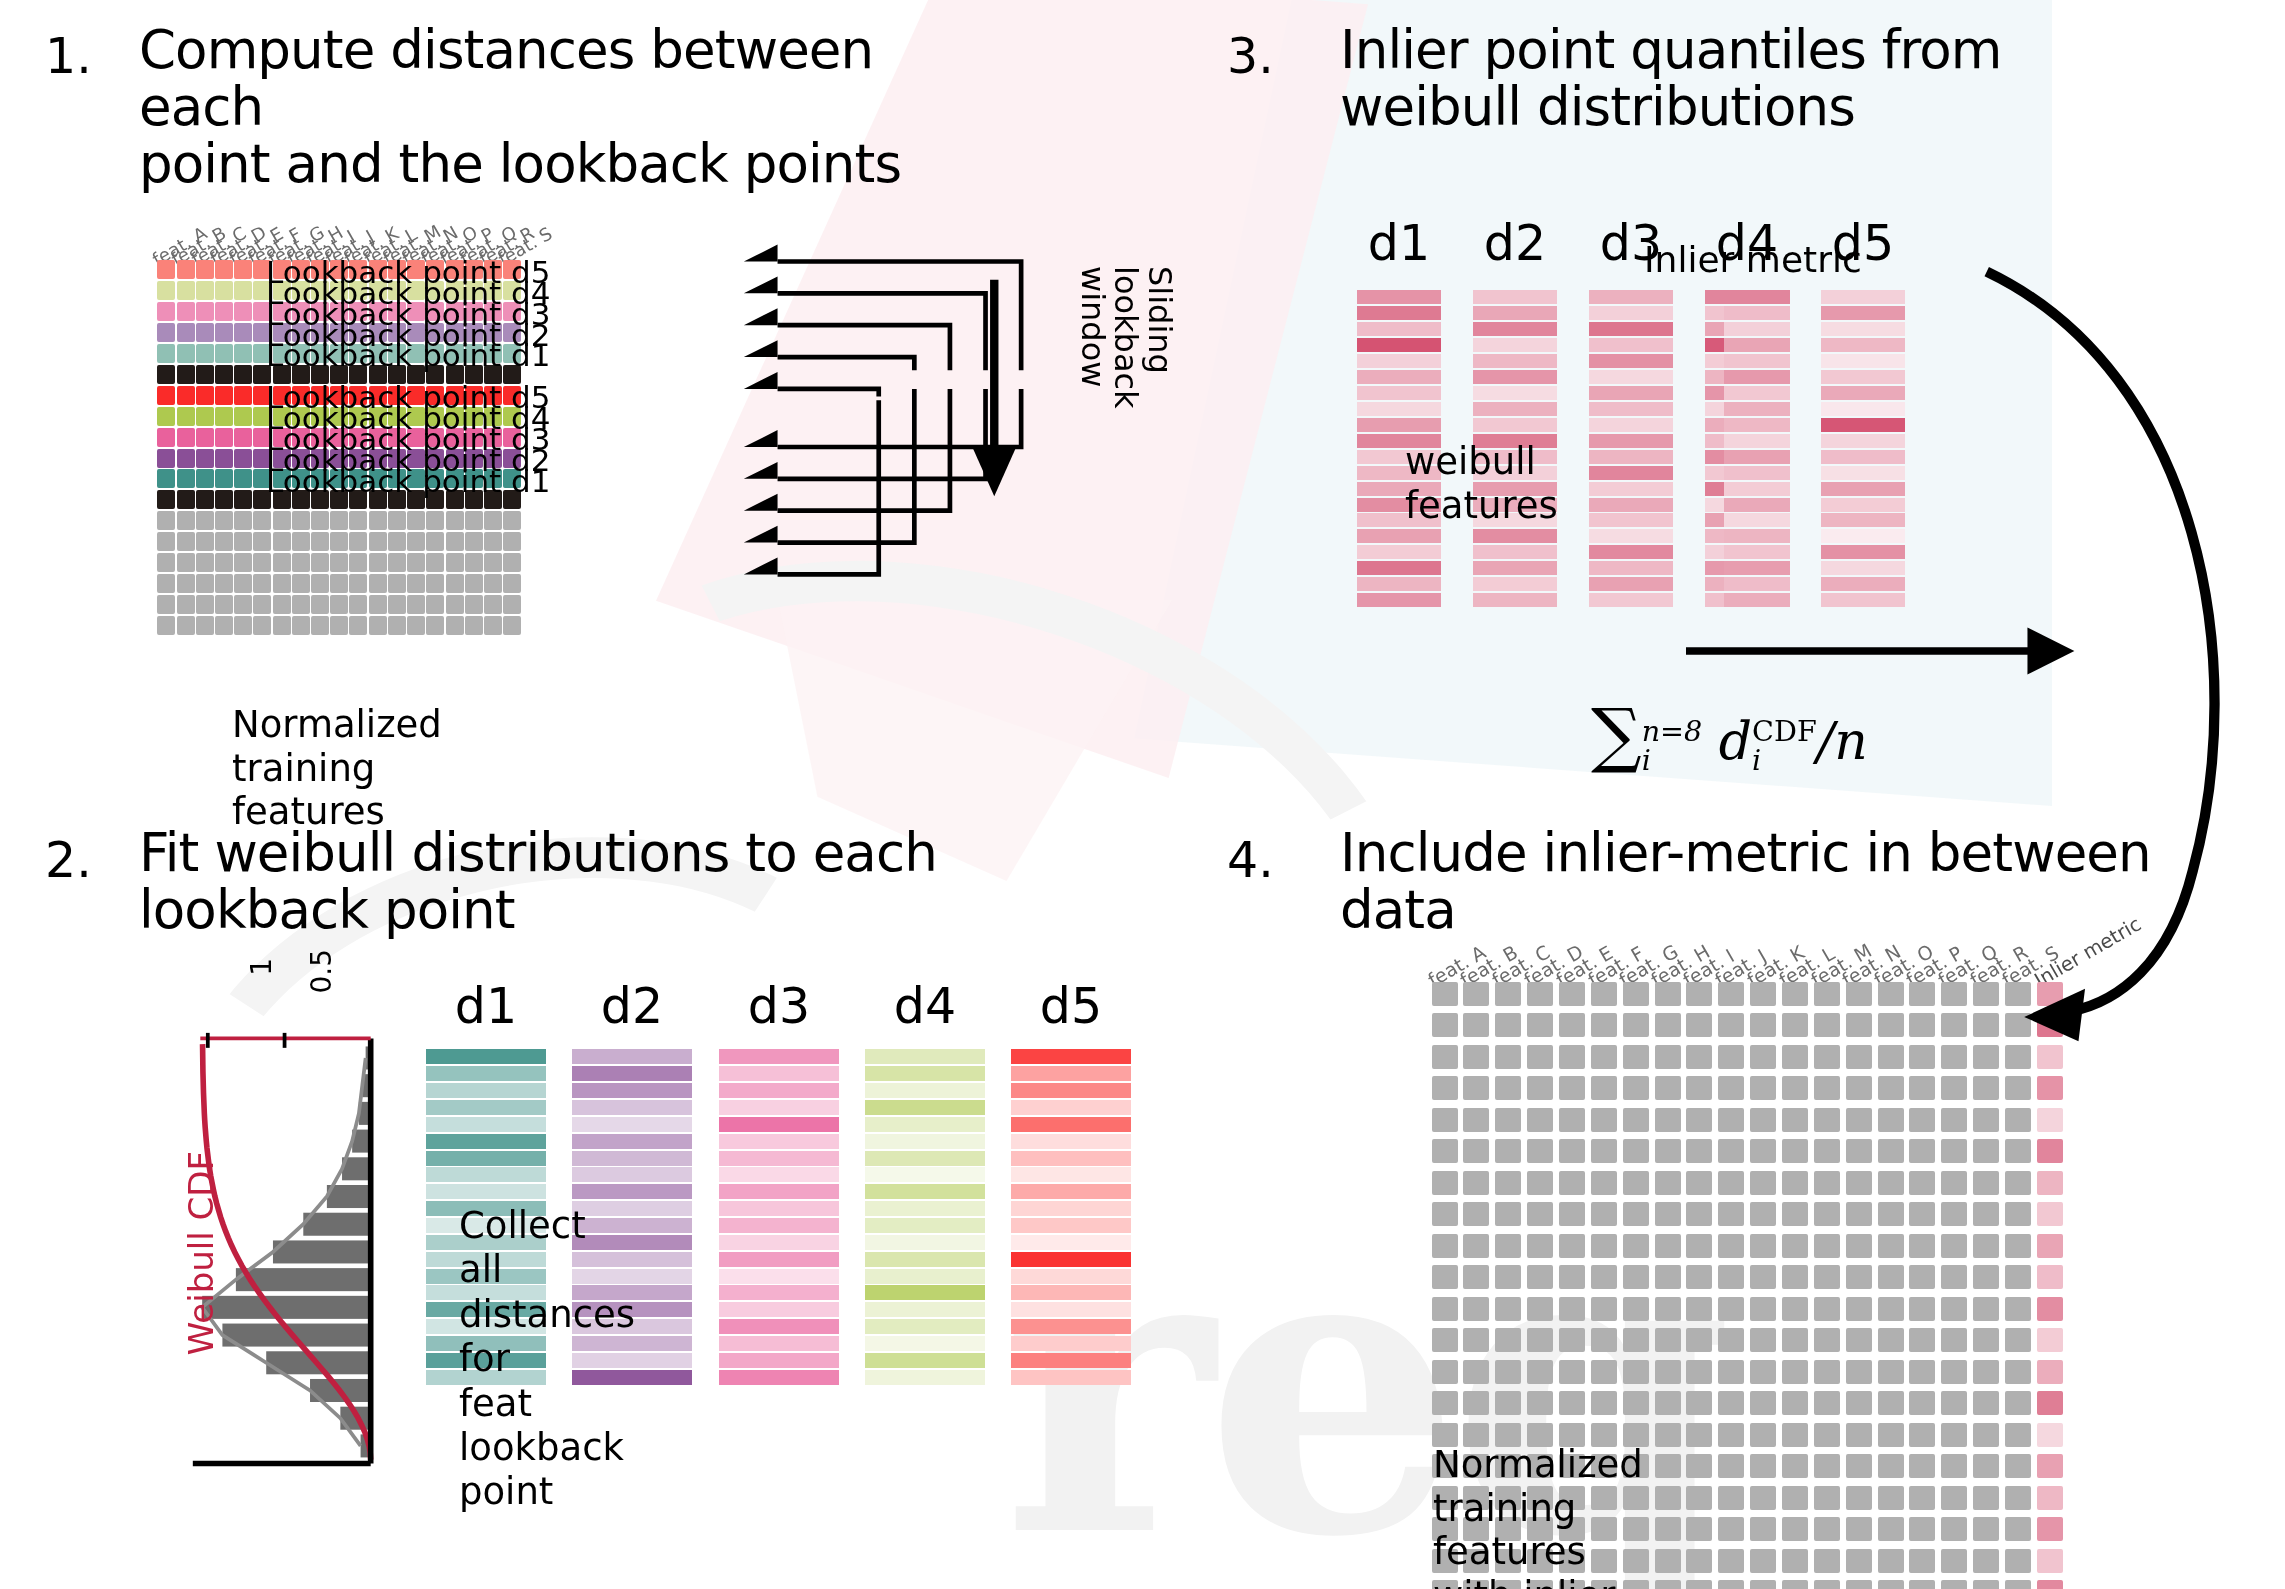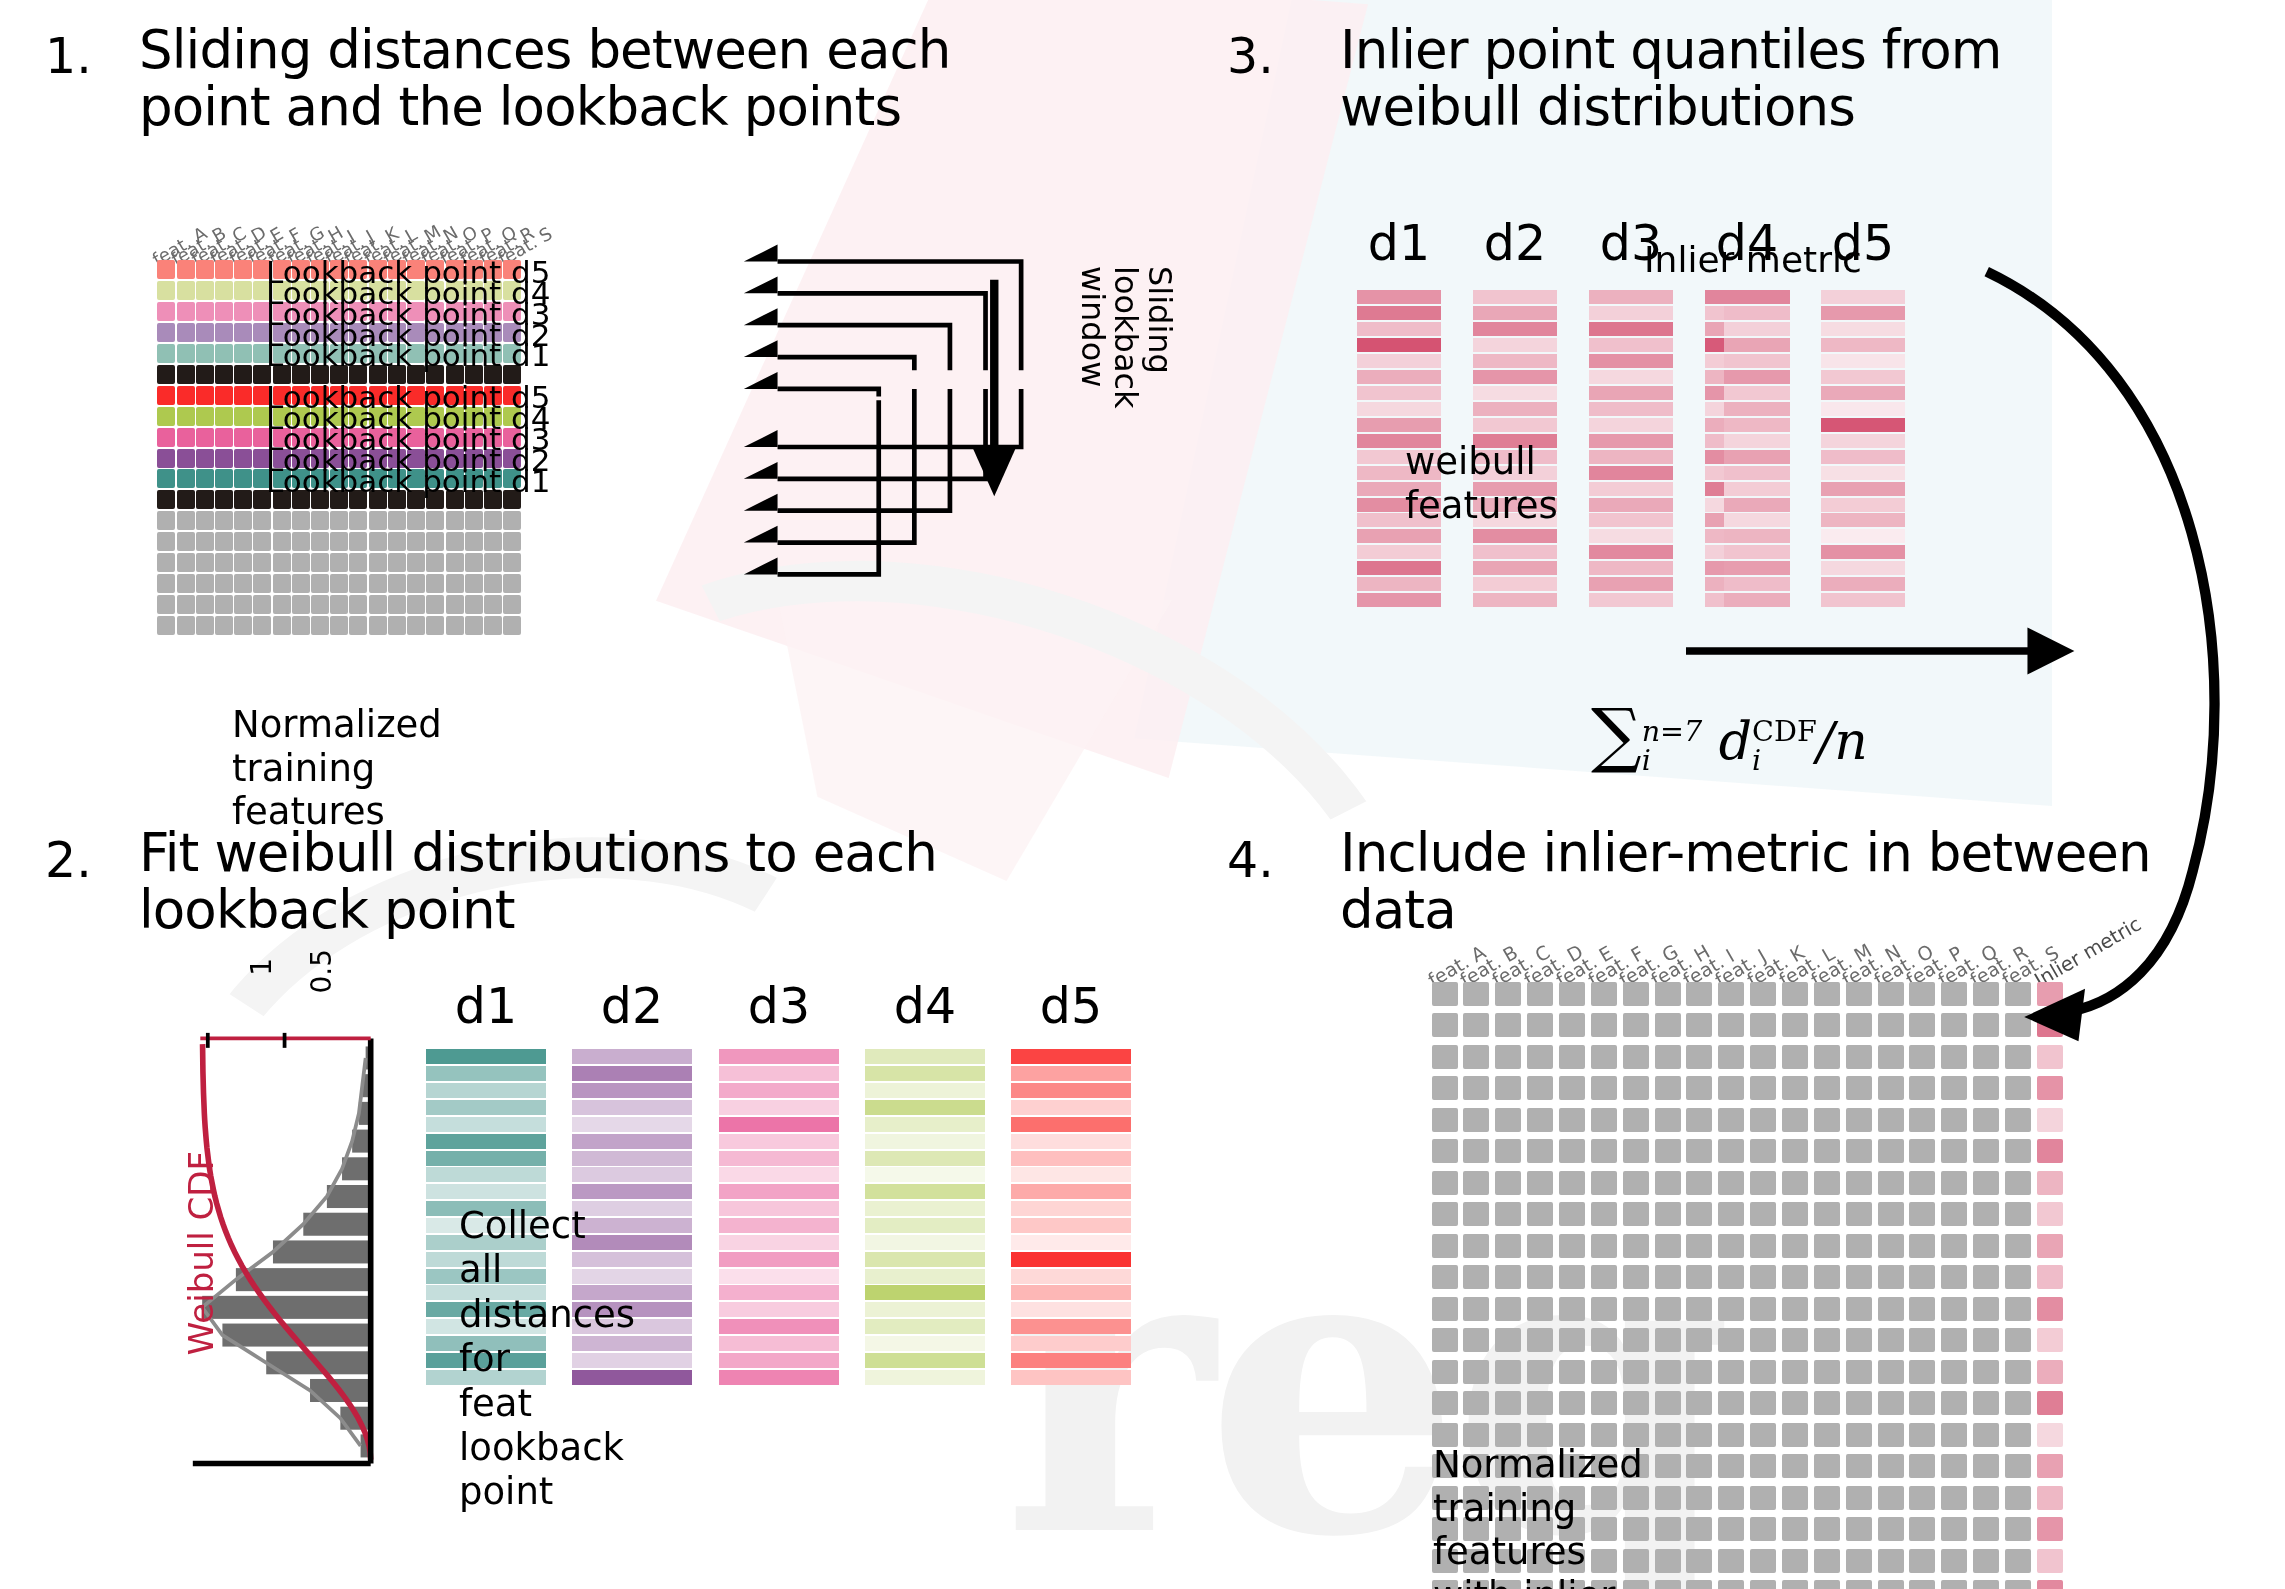--- a/index.html
+++ b/index.html
@@ -121,21 +121,21 @@
   <div class="wm-pink"></div>
   <div class="wm-pink2"></div>
   <div class="wm-leaf wm-l1"></div>
   <div class="wm-leaf wm-l2"></div>
   <div class="wm-txt wm-c">&nbsp;</div>
   <div class="wm-txt wm-b">req</div>
 </div>
 
 <div class="panel">
   <div class="step-num" style="left:45px;top:28px;">1.</div>
-  <div class="step-title" style="left:139px;top:20.6px;width:843px;white-space:pre-line;">Sliding distances between each
+  <div class="step-title" style="left:139px;top:20.6px;width:843px;white-space:pre-line;">Compute distances between each
 point and the lookback points</div>
 
   <div class="featlabels" id="p1-featlabels">
       <div class="featlabel" style="left: 159px; top: 249px;">feat. A</div>
       <div class="featlabel" style="left: 178px; top: 249px;">feat. B</div>
       <div class="featlabel" style="left: 198px; top: 249px;">feat. C</div>
       <div class="featlabel" style="left: 217px; top: 249px;">feat. D</div>
       <div class="featlabel" style="left: 236px; top: 249px;">feat. E</div>
       <div class="featlabel" style="left: 255px; top: 249px;">feat. F</div>
       <div class="featlabel" style="left: 275px; top: 249px;">feat. G</div>
@@ -835,21 +835,21 @@
       <div class="seg" style="position: absolute; left: 1724px; top: 593px; width: 66px; height: 14.4px; background: rgb(235, 173, 188);"></div>
     </div>
 
   <svg style="position:absolute;left:1686px;top:618px;" width="394" height="66" viewBox="0 0 420 70">
     <line x1="0" y1="35" x2="372" y2="35" stroke="#000" stroke-width="8"></line>
     <polygon points="414,35 364,10 364,60" fill="#000"></polygon>
   </svg>
 
   <div class="formula" style="left:1591px;top:693px;">
     <span class="sigma">∑</span><span style="display:inline-block;vertical-align:middle;line-height:1;font-size:.55em;text-align:left;">
-      <span style="display:block;">n=7</span>
+      <span style="display:block;">n=8</span>
       <span style="display:block;">i</span>
     </span>&nbsp;<span>d</span><span style="display:inline-block;vertical-align:middle;line-height:1;font-size:.55em;text-align:left;">
       <span style="display:block;font-style:normal;">CDF</span>
       <span style="display:block;">i</span>
     </span><span>/n</span>
   </div>
 </div>
 
 <div class="panel">
   <div class="step-num" style="left:1227px;top:832px;">4.</div>

